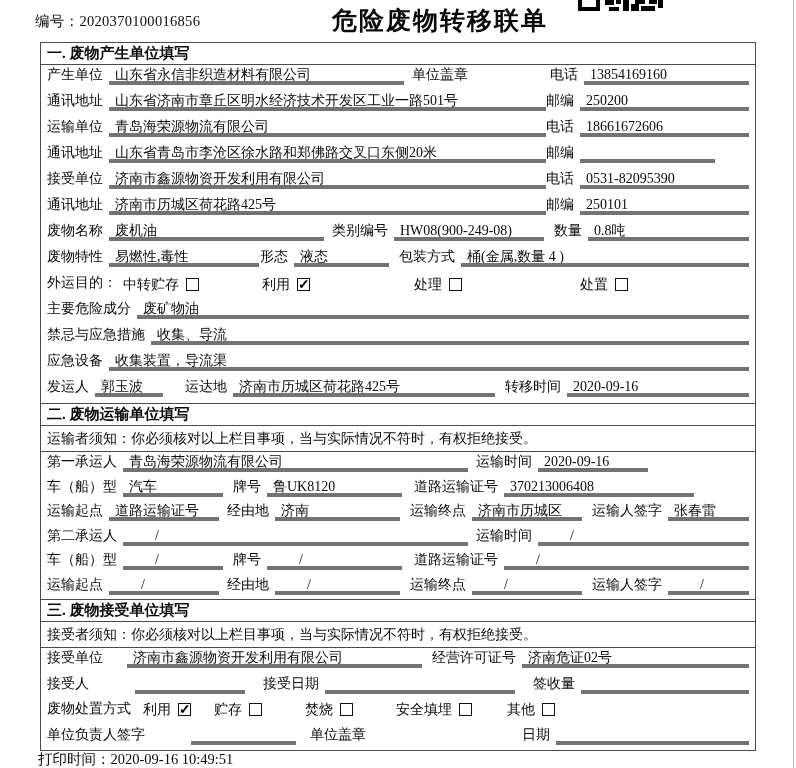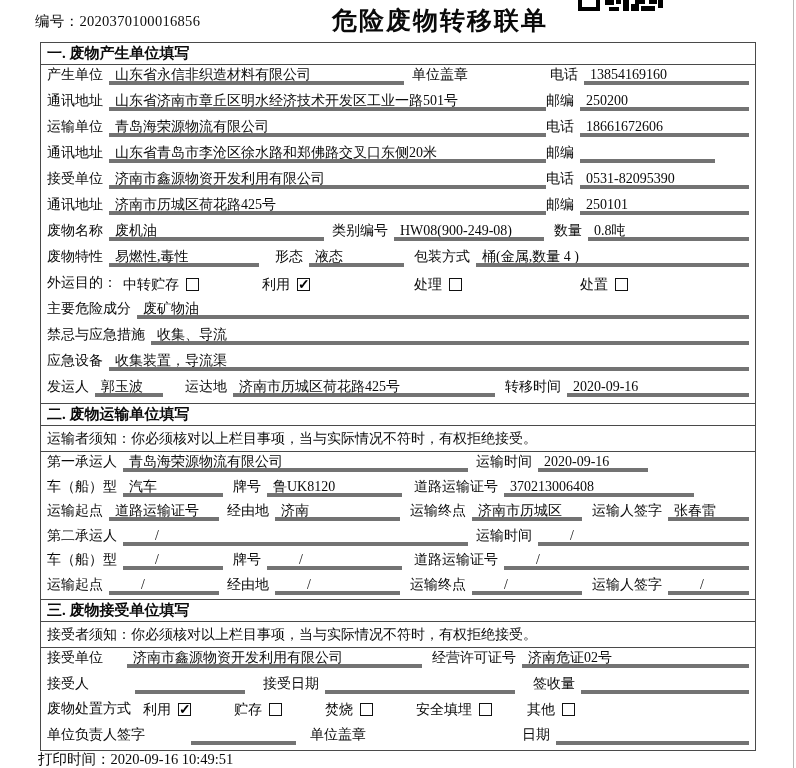--- a/index.html
+++ b/index.html
@@ -119,21 +119,21 @@
         <span class="u" style="width:215px">废机油</span>
         <span class="lbl" style="margin-left:8px">类别编号</span>
         <span class="u" style="width:150px">HW08(900-249-08)</span>
         <span class="lbl" style="margin-left:10px">数量</span>
         <span class="u fx">0.8吨</span>
       </div>
 
       <div class="row">
         <span class="lbl">废物特性</span>
         <span class="u" style="width:150px">易燃性,毒性</span>
-        <span class="lbl" style="margin-left:16px">形态</span>
+        <span class="lbl" style="margin-left:1px">形态</span>
         <span class="u" style="width:95px">液态</span>
         <span class="lbl" style="margin-left:10px">包装方式</span>
         <span class="u fx">桶(金属,数量 4 )</span>
       </div>
 
       <div class="row">
         <span class="lbl">外运目的：</span>
         <span class="cbi">
           <span>中转贮存</span>
           <span class="cb"></span>
@@ -261,21 +261,21 @@
         <span class="lbl" style="margin-left:18px">签收量</span>
         <span class="u fx"></span>
       </div>
 
       <div class="row">
         <span class="lbl">废物处置方式</span>
         <span class="cbi" style="margin-left:6px">
           <span>利用</span>
           <span class="cb checked"></span>
         </span>
-        <span class="cbi" style="margin-left:43px">
+        <span class="cbi" style="margin-left:23px">
           <span>贮存</span>
           <span class="cb"></span>
         </span>
         <span class="cbi" style="margin-left:43px">
           <span>焚烧</span>
           <span class="cb"></span>
         </span>
         <span class="cbi" style="margin-left:43px">
           <span>安全填埋</span>
           <span class="cb"></span>

